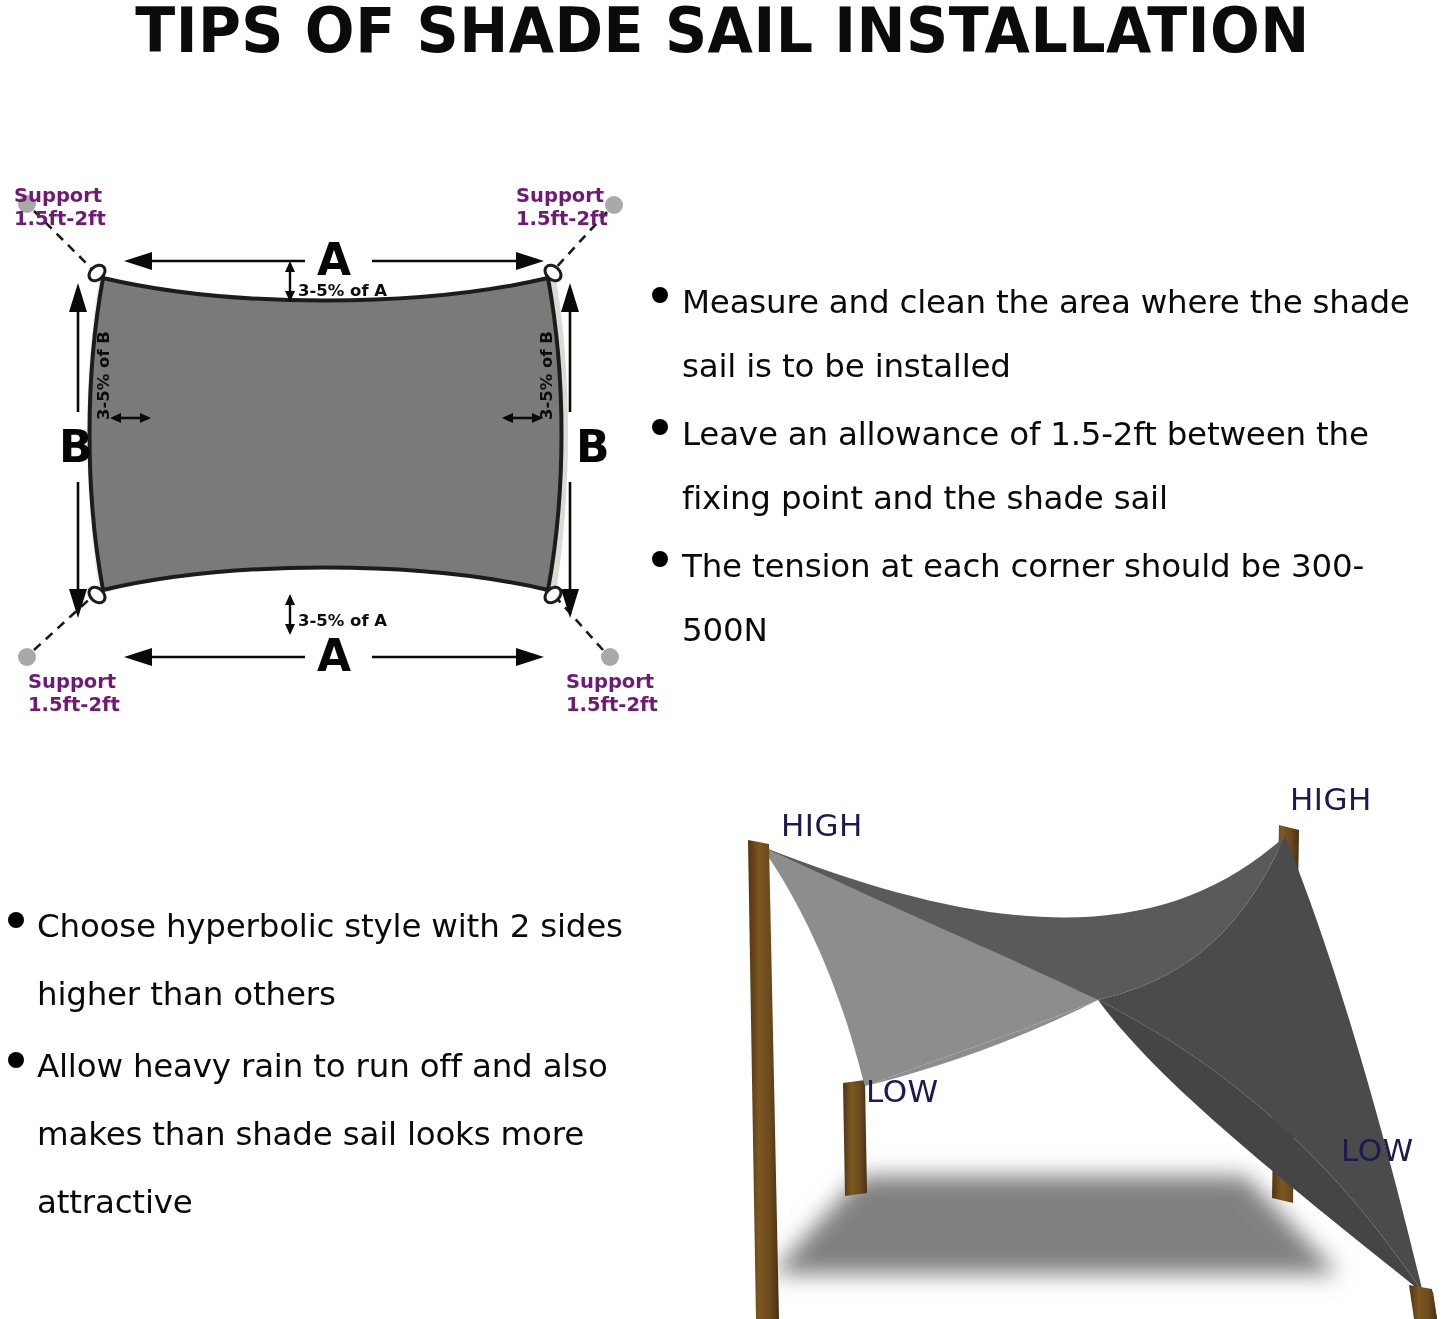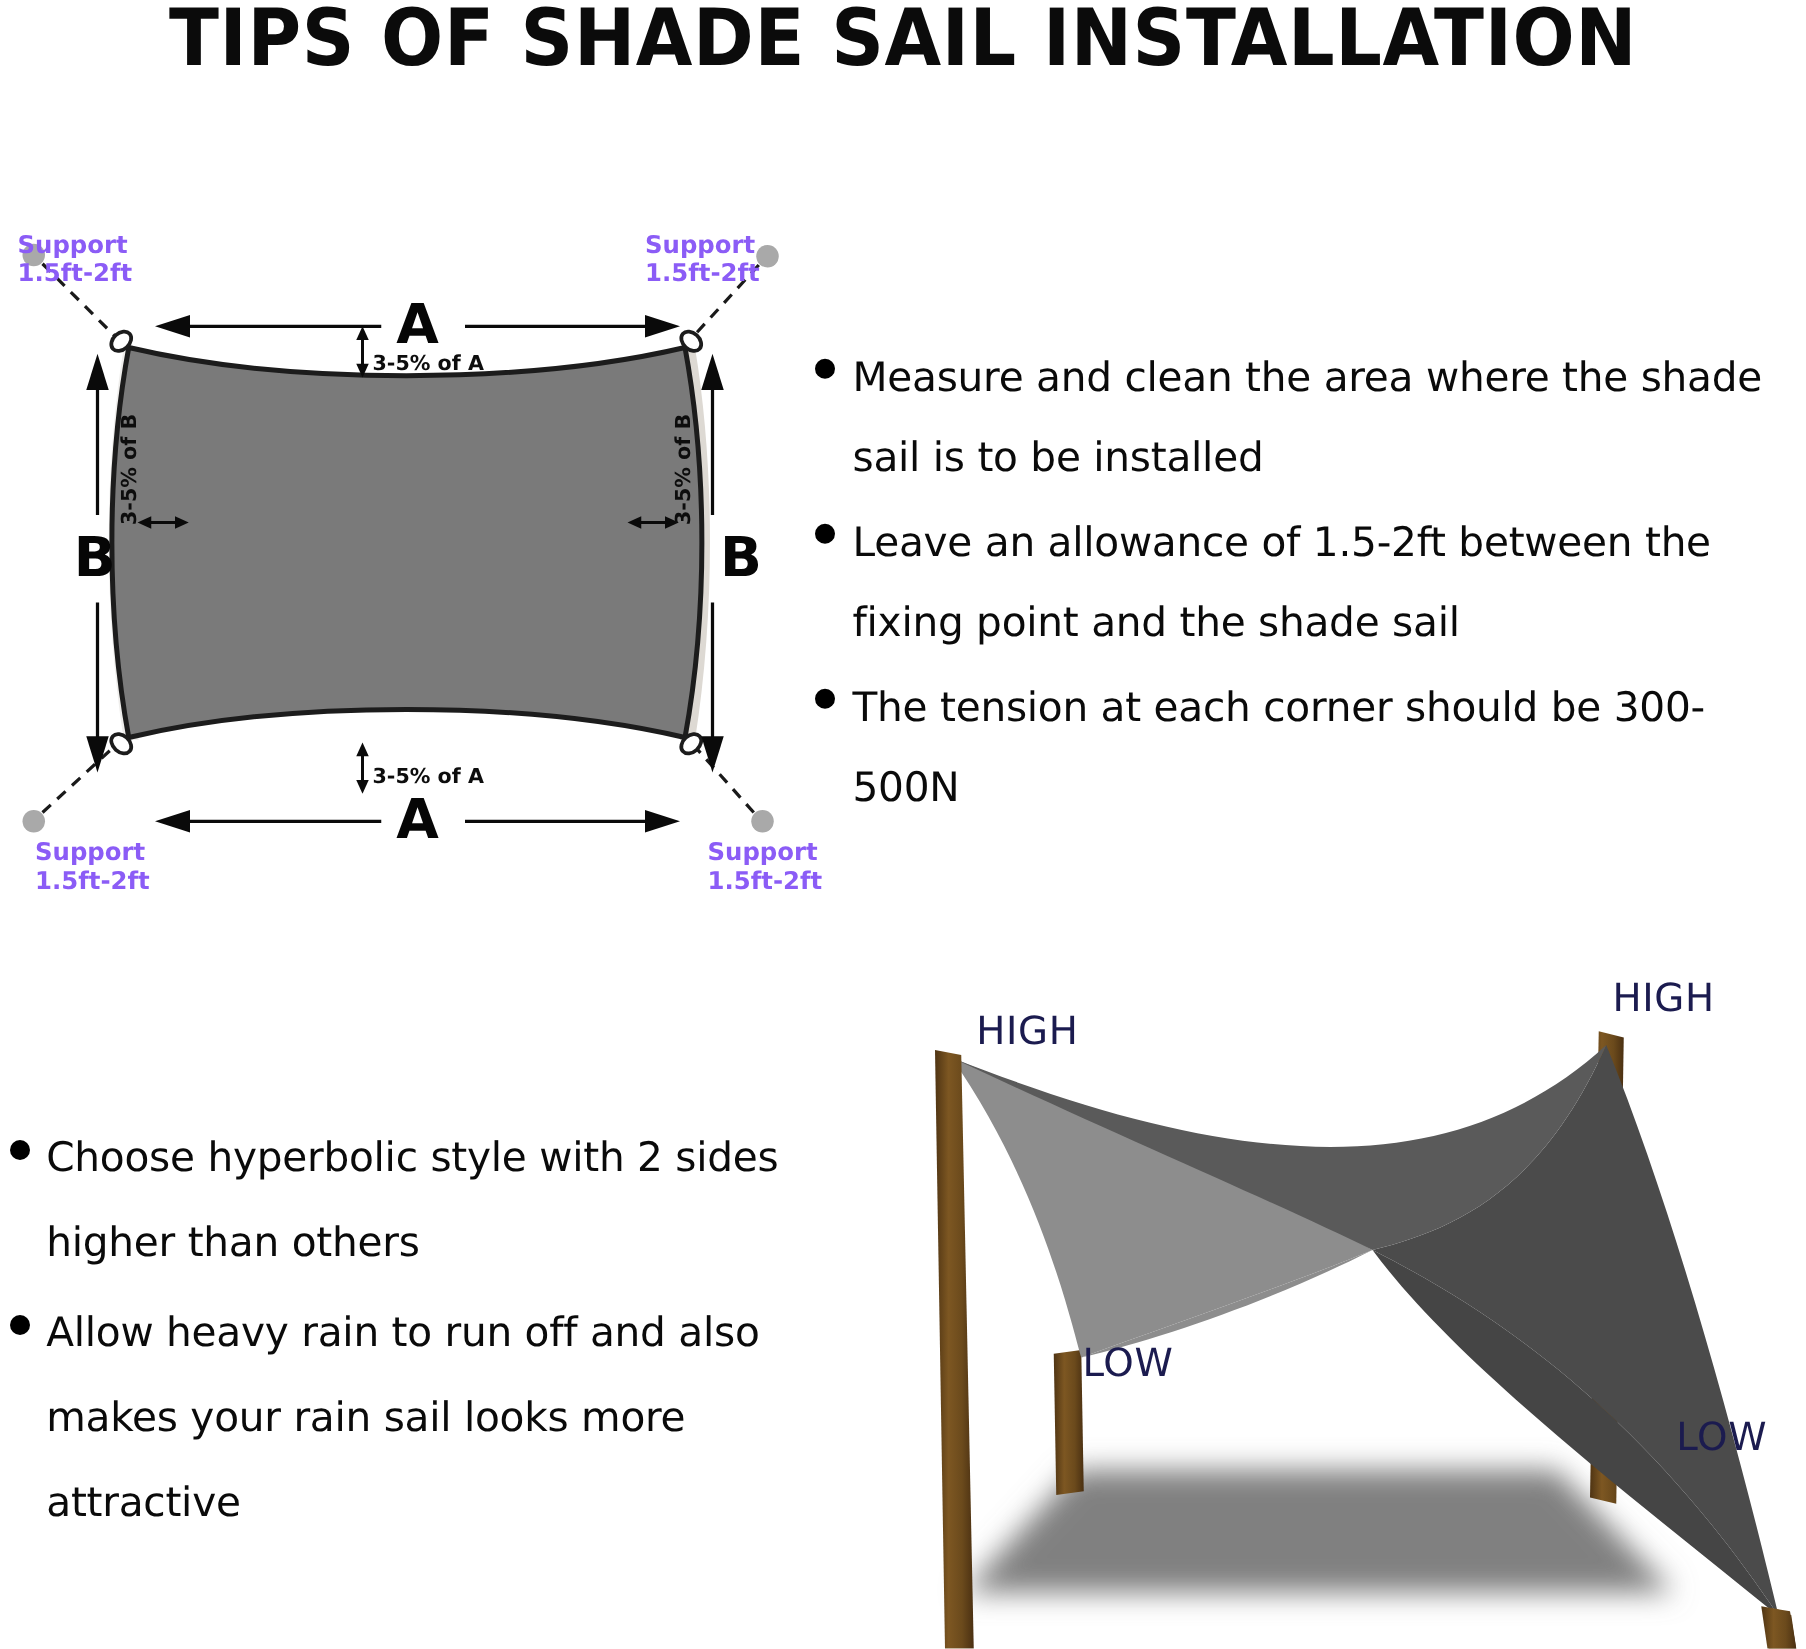--- a/index.html
+++ b/index.html
@@ -26,21 +26,21 @@
   
   .diagram-top{position:absolute;left:0px;top:160px;width:680px;height:570px;}
   .diagram-top svg{display:block;}
 
   .sup-lbl{
     position:absolute;
     font-family:"DejaVu Sans", sans-serif;
     font-weight:600;
     font-size:19.5px;
     line-height:23px;
-    color:#8b5cf6;
+    color:#701a75;
     white-space:nowrap;
   }
   .sup-tl{left:14px;top:24px;text-align:left;}
   .sup-tr{left:516px;top:24px;text-align:left;}
   .sup-bl{left:28px;top:510px;text-align:left;}
   .sup-br{left:566px;top:510px;text-align:left;}
 
   .dim-A{
     position:absolute;
     font-family:"DejaVu Sans", sans-serif;
@@ -254,21 +254,21 @@
     </div>
   </div>
 
   <div class="bullets-left">
     <div class="bullet-row">
       <div class="bullet-dot"></div>
       <div class="bullet-text">Choose hyperbolic style with 2 sides higher than others</div>
     </div>
     <div class="bullet-row">
       <div class="bullet-dot"></div>
-      <div class="bullet-text">Allow heavy rain to run off and also makes your rain sail looks more attractive</div>
+      <div class="bullet-text">Allow heavy rain to run off and also makes than shade sail looks more attractive</div>
     </div>
   </div>
 
   <div class="illus">
     <svg width="785" height="531" viewBox="0 0 785 531">
       <defs>
         <filter id="shadowBlur" x="-30%" y="-60%" width="160%" height="220%">
           <feGaussianBlur stdDeviation="11"></feGaussianBlur>
         </filter>
         <linearGradient id="postGrad" x1="0" y1="0" x2="1" y2="0">

